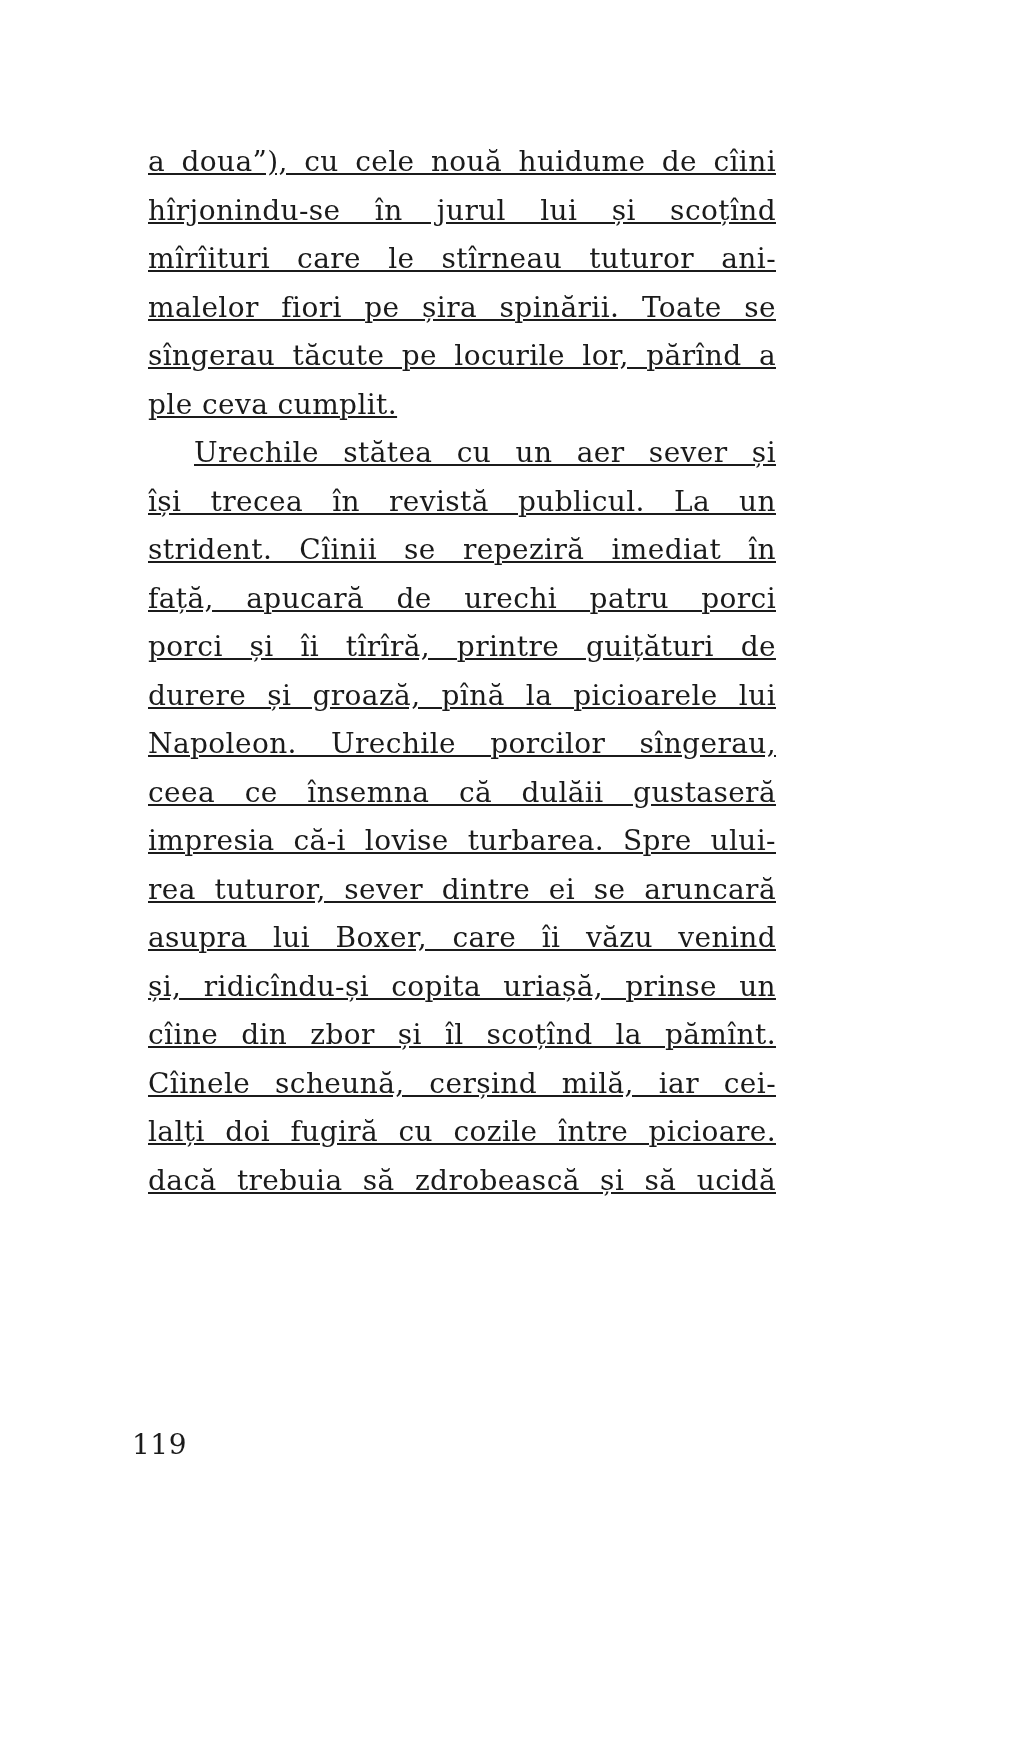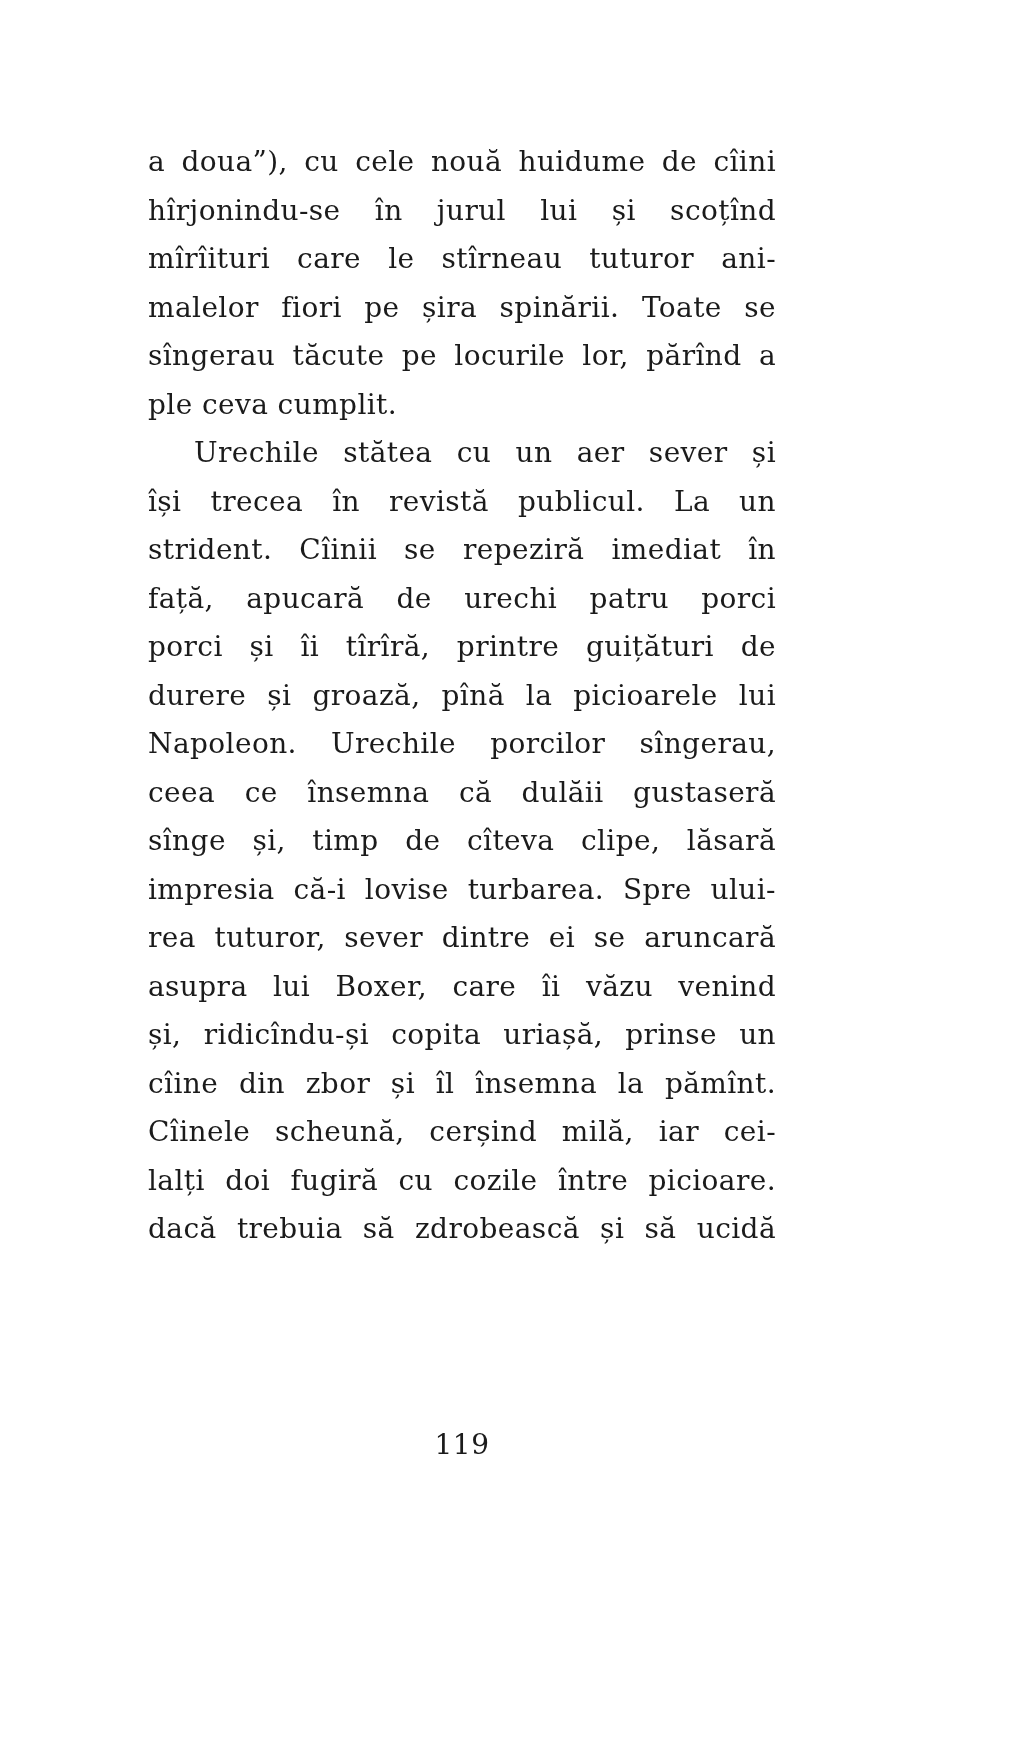--- a/index.html
+++ b/index.html
@@ -29,34 +29,35 @@
     line-height: 48.5px;
     letter-spacing: 0.4px;
   }
   .line {
     text-align: justify;
     text-align-last: justify;
     white-space: nowrap; 
   }
   .line {
     white-space: normal;
+    text-decoration: underline;
   }
   .line.left {
     text-align: right;
     text-align-last: left;
   }
   .line.indent {
     text-indent: 46px;
   }
   .page-number {
     position: absolute;
-    left: 148px;
+    left: 132px;
     top: 1428px;
     width: 628px;
-    text-align: center;
+    text-align: left;
     font-size: 28px;
     letter-spacing: 0.5px;
   }
 </style>
 </head>
 <body>
 
 <div class="page">
   <div class="text-block">
       <div class="line">a doua”), cu cele nouă huidume de cîini</div>
@@ -66,24 +67,23 @@
       <div class="line">sîngerau tăcute pe locurile lor, părînd a</div>
       <div class="line left">ple ceva cumplit.</div>
       <div class="line indent">Urechile stătea cu un aer sever și</div>
       <div class="line">își trecea în revistă publicul. La un</div>
       <div class="line">strident. Cîinii se repeziră imediat în</div>
       <div class="line">față, apucară de urechi patru porci</div>
       <div class="line">porci și îi tîrîră, printre guițături de</div>
       <div class="line">durere și groază, pînă la picioarele lui</div>
       <div class="line">Napoleon. Urechile porcilor sîngerau,</div>
       <div class="line">ceea ce însemna că dulăii gustaseră</div>
-      <div class="line">sînge și, timp de cîteva clipe, lăsară</div>
       <div class="line">impresia că-i lovise turbarea. Spre ului-</div>
       <div class="line">rea tuturor, sever dintre ei se aruncară</div>
       <div class="line">asupra lui Boxer, care îi văzu venind</div>
       <div class="line">și, ridicîndu-și copita uriașă, prinse un</div>
-      <div class="line">cîine din zbor și îl însemna la pămînt.</div>
+      <div class="line">cîine din zbor și îl scoțînd la pămînt.</div>
       <div class="line">Cîinele scheună, cerșind milă, iar cei-</div>
       <div class="line">lalți doi fugiră cu cozile între picioare.</div>
       <div class="line">dacă trebuia să zdrobească și să ucidă</div>
     </div>
   <div class="page-number">119</div>
 </div>
 
 </body></html>

